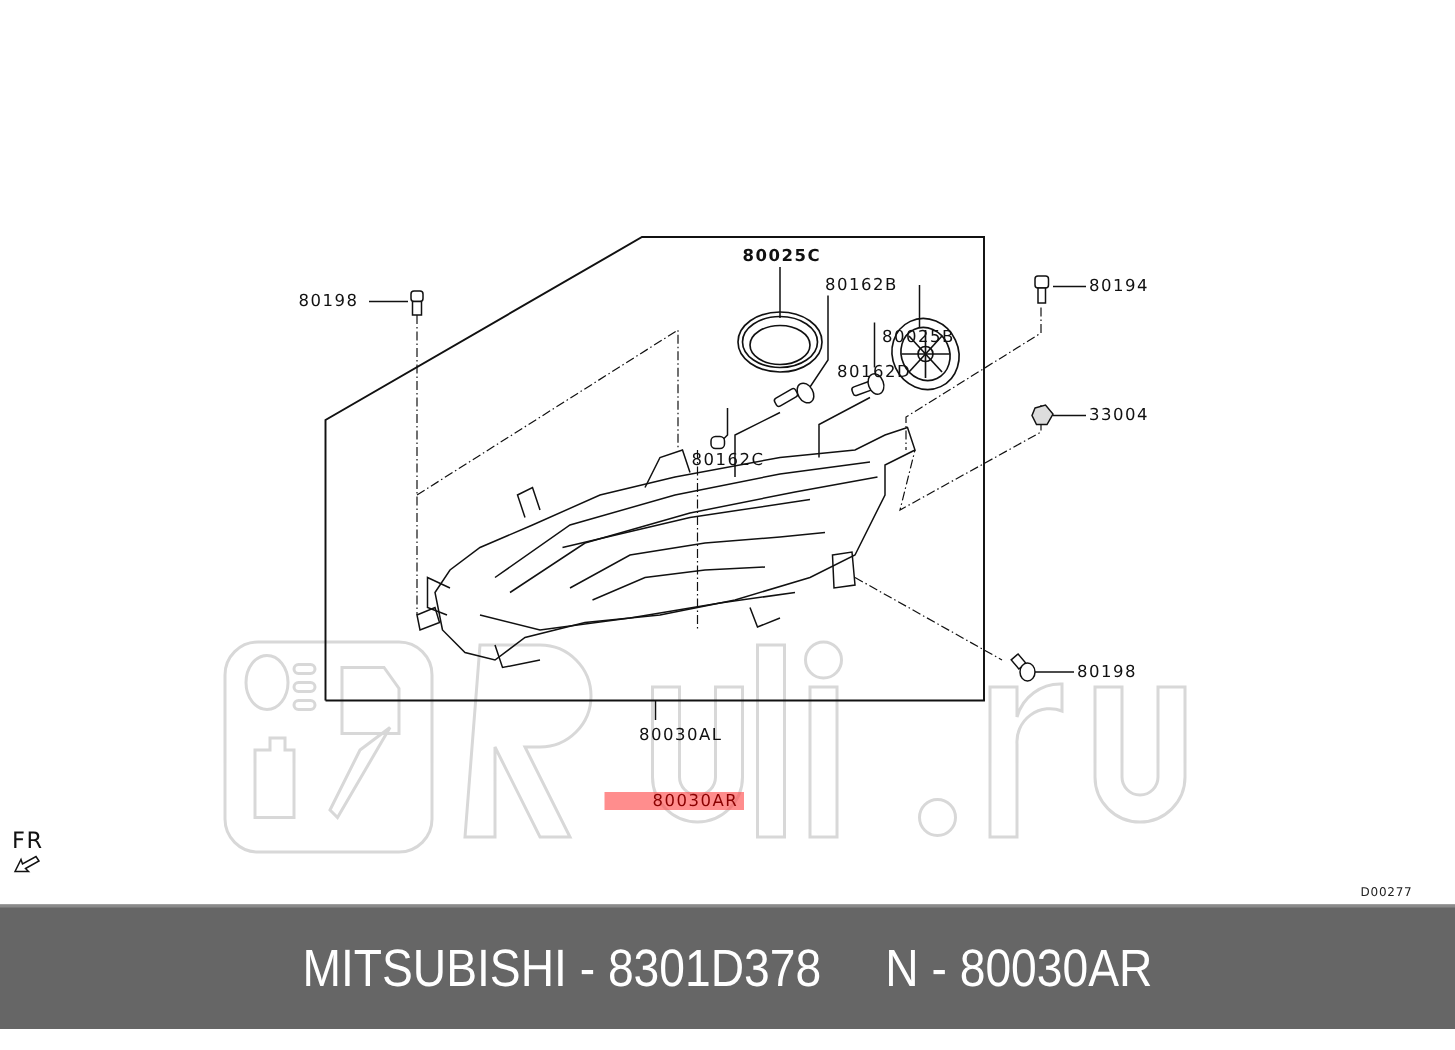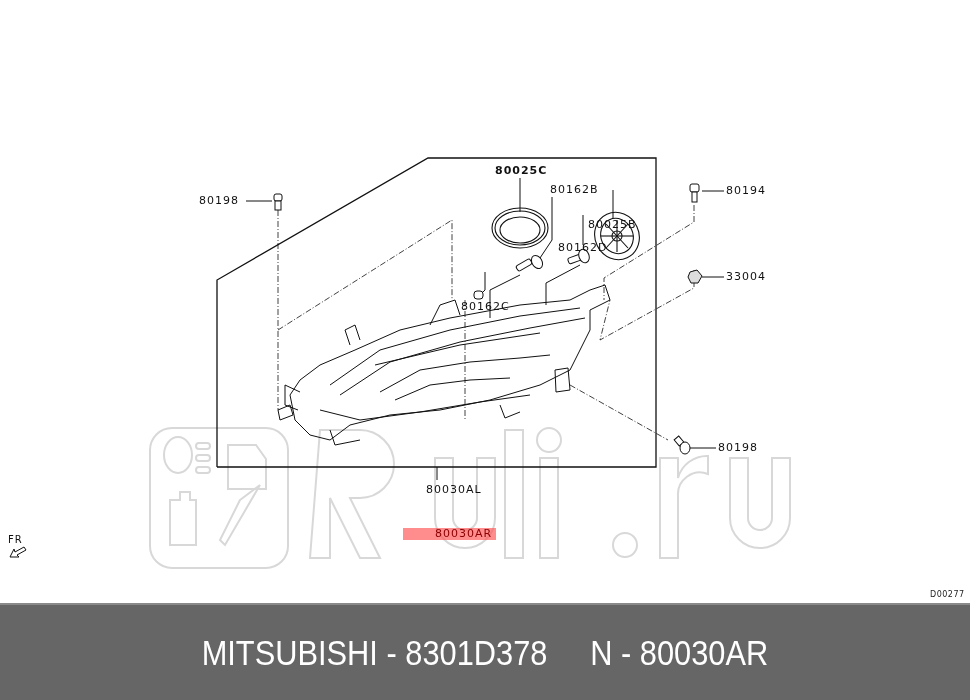--- a/index.html
+++ b/index.html
@@ -1,23 +1,23 @@
 <!DOCTYPE html>
 <html><head>
 <meta charset="utf-8">
 <style>
   html, body { margin:0; padding:0; }
   body { width:970px; height:700px; background:#ffffff; position:relative; overflow:hidden; font-family:"DejaVu Sans", sans-serif; }
   .canvas { position:absolute; left:0; top:0; width:970px; height:603px; background:#ffffff; }
   svg.diagram { position:absolute; left:0; top:0; }
   .callout { position:absolute; font-family:"DejaVu Sans", sans-serif; font-size:11px; color:#111; letter-spacing:1px; line-height:12px; white-space:nowrap; }
   .callout.hl { background:rgba(255,80,80,0.65); color:#8b0000; padding:0 4px 0 3px; }
-  .fr { position:absolute; left:8px; top:534px; font-size:10px; color:#111; letter-spacing:1px; }
-  .code { position:absolute; left:930px; top:590px; font-size:8px; color:#222; letter-spacing:0.5px;text-align:right; }
-  .footer { position:absolute; left:0; top:603px; width:970px; height:98px; background:#666666; border-top:2px solid #8a8a8a; box-sizing:border-box; display:flex; align-items:center; justify-content:center; }
+  .fr { position:absolute; left:8px; top:551px; font-size:15px; color:#111; letter-spacing:1px; }
+  .code { position:absolute; left:907px; top:590px; font-size:8px; color:#222; letter-spacing:0.5px;text-align:right; }
+  .footer { position:absolute; left:0; top:603px; width:970px; height:83px; background:#666666; border-top:2px solid #8a8a8a; box-sizing:border-box; display:flex; align-items:center; justify-content:center; }
   .footer-text { color:#ffffff; font-family:"Liberation Sans", sans-serif; font-size:35px; letter-spacing:0px; transform:scaleX(0.88); white-space:pre; }
 </style>
 </head>
 <body>
 
 <div class="canvas">
   <svg class="diagram" width="970" height="603" viewBox="0 0 970 603">
 
     <g fill="none" stroke="#d8d8d8" stroke-width="2">
       <rect x="150" y="428" width="138" height="140" rx="22"></rect>

